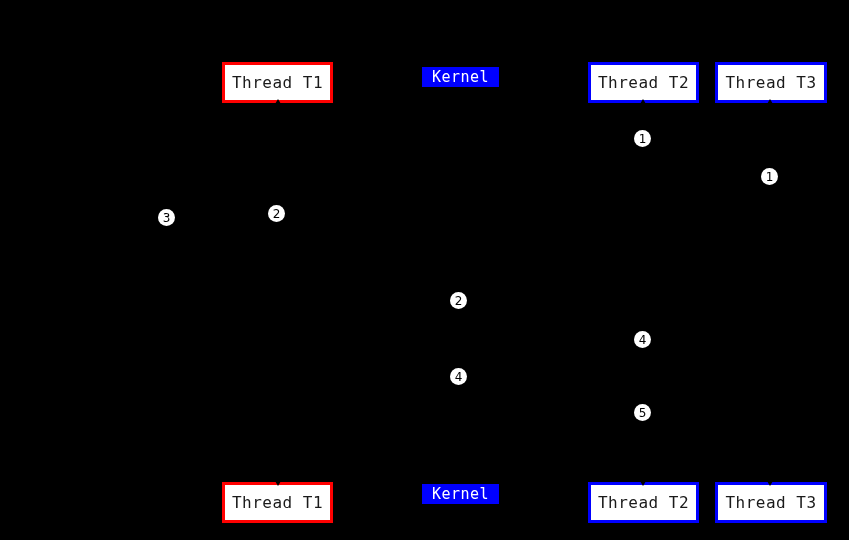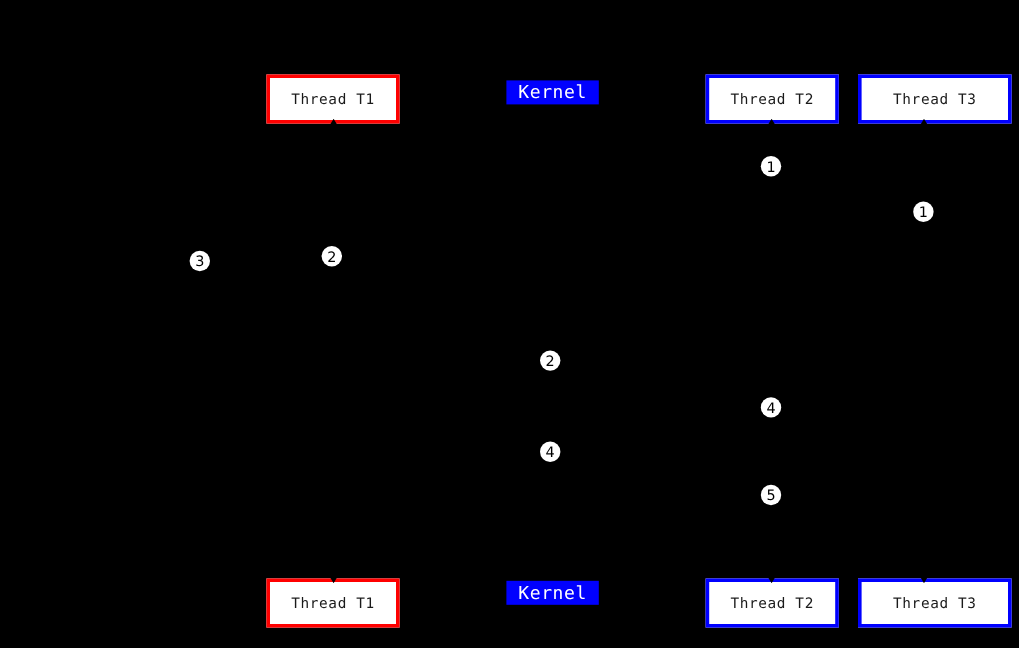--- a/index.html
+++ b/index.html
@@ -15,33 +15,33 @@
     overflow: hidden;
     font-family: "DejaVu Sans Mono", monospace;
   }
   
   .box {
     position: absolute;
     box-sizing: border-box;
     display: flex;
     align-items: center;
     justify-content: center;
-    font-size: 12px;
+    font-size: 16px;
     letter-spacing: 0.5px;
     white-space: nowrap;
   }
   .thread {
     width: 111px;
     height: 41px;
     background: #ffffff;
     color: #1a1a1a;
     border: 3px solid #0000ff;
   }
   .thread.red   { border-color: #ff0000; }
-  .thread.wide  { width: 128px; }
+  .thread.wide  { width: 112px; }
   .kernel {
     width: 77px;
     height: 20px;
     background: #0000ff;
     color: #ffffff;
     border: none;
     font-size: 15px;
   }
   
   .pos-t1-top   { left: 222px; top: 62px; }

